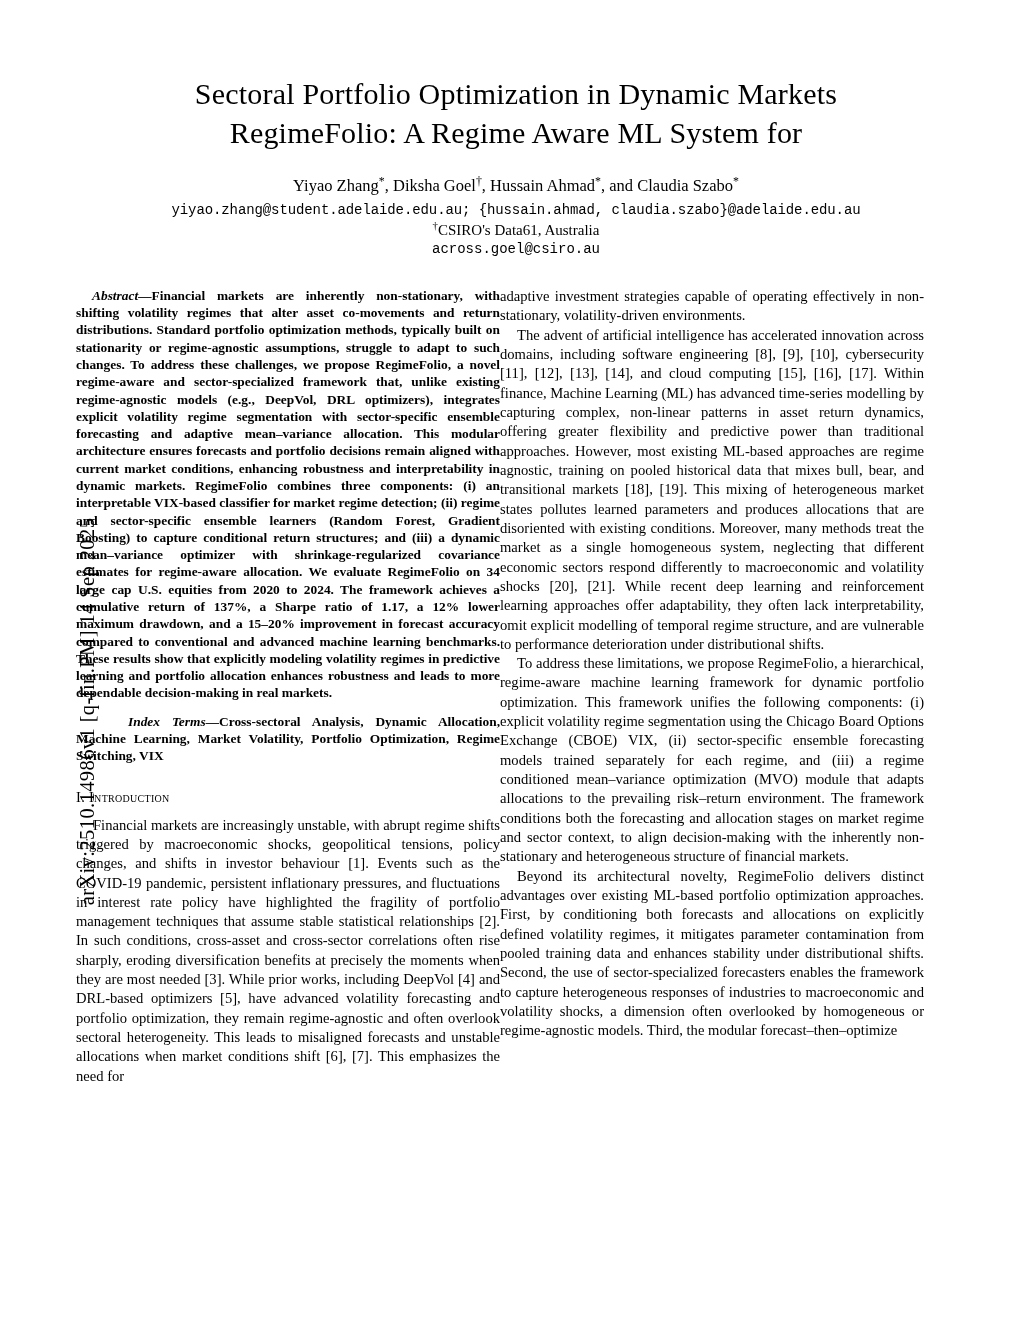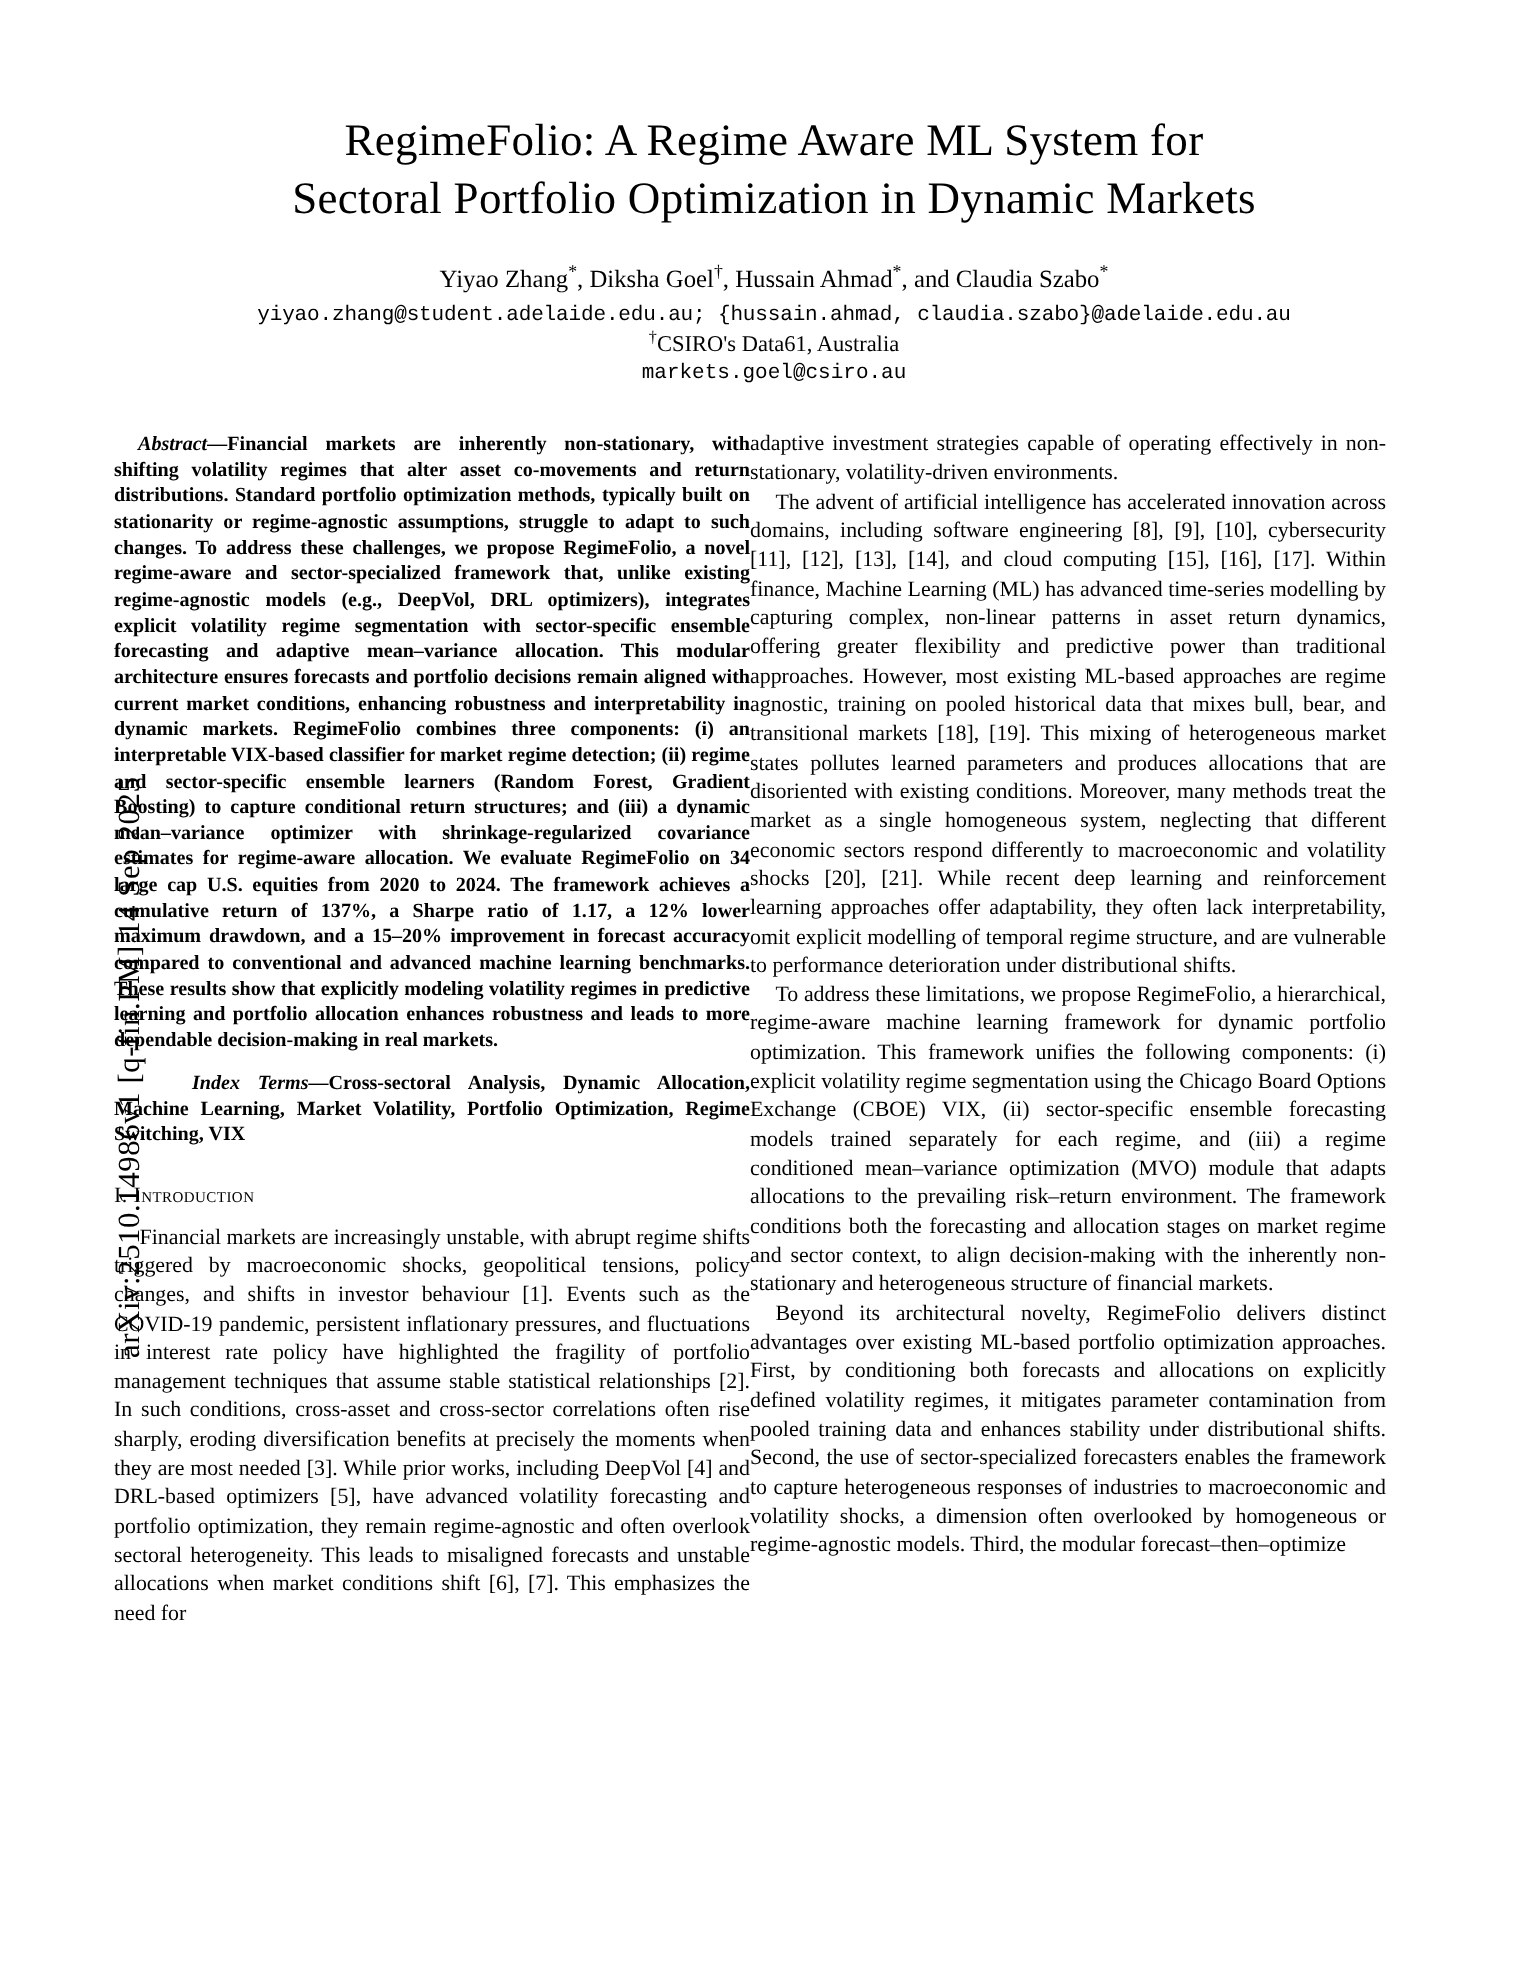--- a/index.html
+++ b/index.html
@@ -128,28 +128,28 @@
 </head>
 <body>
 
 <div class="page">
 
   <div class="arxiv-stamp">arXiv:2510.14986v1  [q-fin.PM]  14 Sep 2025</div>
 
   <div class="content">
 
     <div class="title">
+      <div>Sectoral Portfolio Optimization in Dynamic Markets</div>
       <div>RegimeFolio: A Regime Aware ML System for</div>
-      <div>Sectoral Portfolio Optimization in Dynamic Markets</div>
     </div>
 
     <div class="authors">Yiyao Zhang<sup>*</sup>, Diksha Goel<sup>†</sup>, Hussain Ahmad<sup>*</sup>, and Claudia Szabo<sup>*</sup></div>
     <div class="email">yiyao.zhang@student.adelaide.edu.au; {hussain.ahmad, claudia.szabo}@adelaide.edu.au</div>
     <div class="affil2"><sup>†</sup>CSIRO's Data61, Australia</div>
-    <div class="email-2">markets.goel@csiro.au</div>
+    <div class="email-2">across.goel@csiro.au</div>
 
     <div class="columns">
 
       <div class="col">
 
         <div class="abstract">
           <span class="lead">Abstract—</span><span>Financial markets are inherently non-stationary, with shifting volatility regimes that alter asset co-movements and return distributions. Standard portfolio optimization methods, typically built on stationarity or regime-agnostic assumptions, struggle to adapt to such changes. To address these challenges, we propose RegimeFolio, a novel regime-aware and sector-specialized framework that, unlike existing regime-agnostic models (e.g., DeepVol, DRL optimizers), integrates explicit volatility regime segmentation with sector-specific ensemble forecasting and adaptive mean–variance allocation. This modular architecture ensures forecasts and portfolio decisions remain aligned with current market conditions, enhancing robustness and interpretability in dynamic markets. RegimeFolio combines three components: (i) an interpretable VIX-based classifier for market regime detection; (ii) regime and sector-specific ensemble learners (Random Forest, Gradient Boosting) to capture conditional return structures; and (iii) a dynamic mean–variance optimizer with shrinkage-regularized covariance estimates for regime-aware allocation. We evaluate RegimeFolio on 34 large cap U.S. equities from 2020 to 2024. The framework achieves a cumulative return of 137%, a Sharpe ratio of 1.17, a 12% lower maximum drawdown, and a 15–20% improvement in forecast accuracy compared to conventional and advanced machine learning benchmarks. These results show that explicitly modeling volatility regimes in predictive learning and portfolio allocation enhances robustness and leads to more dependable decision-making in real markets.</span>
         </div>
 
         <div class="indexterms">

